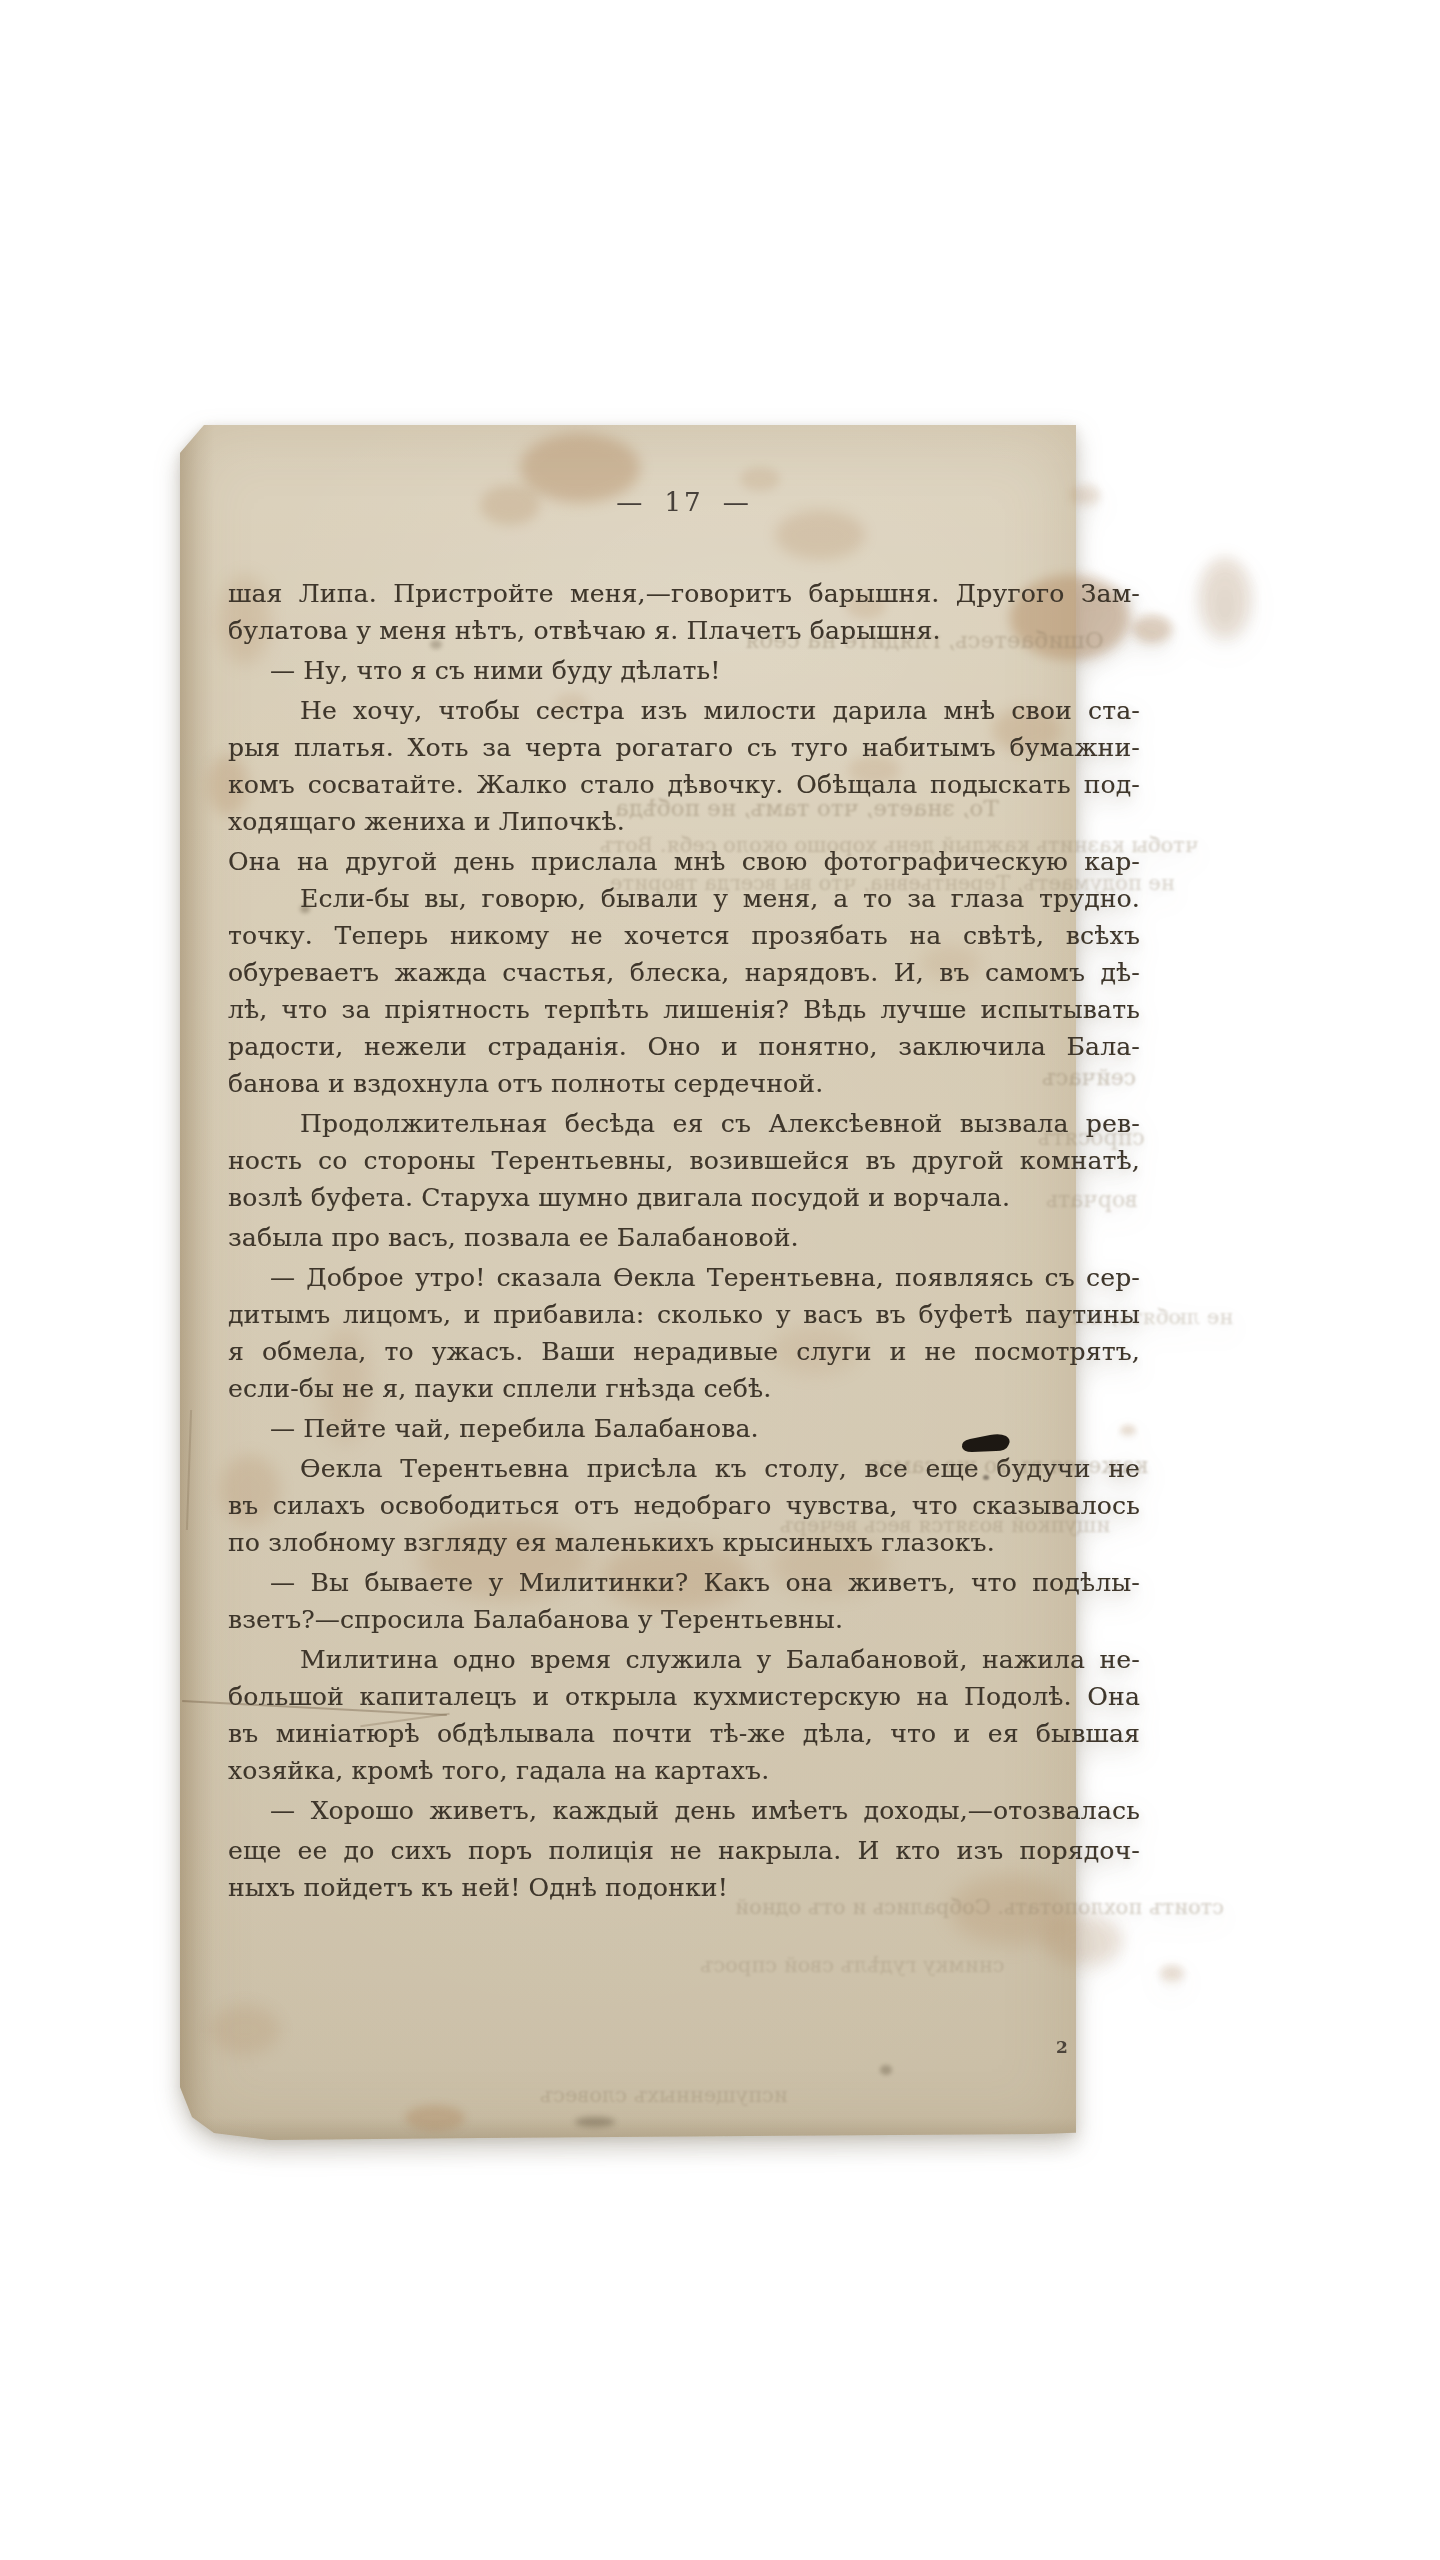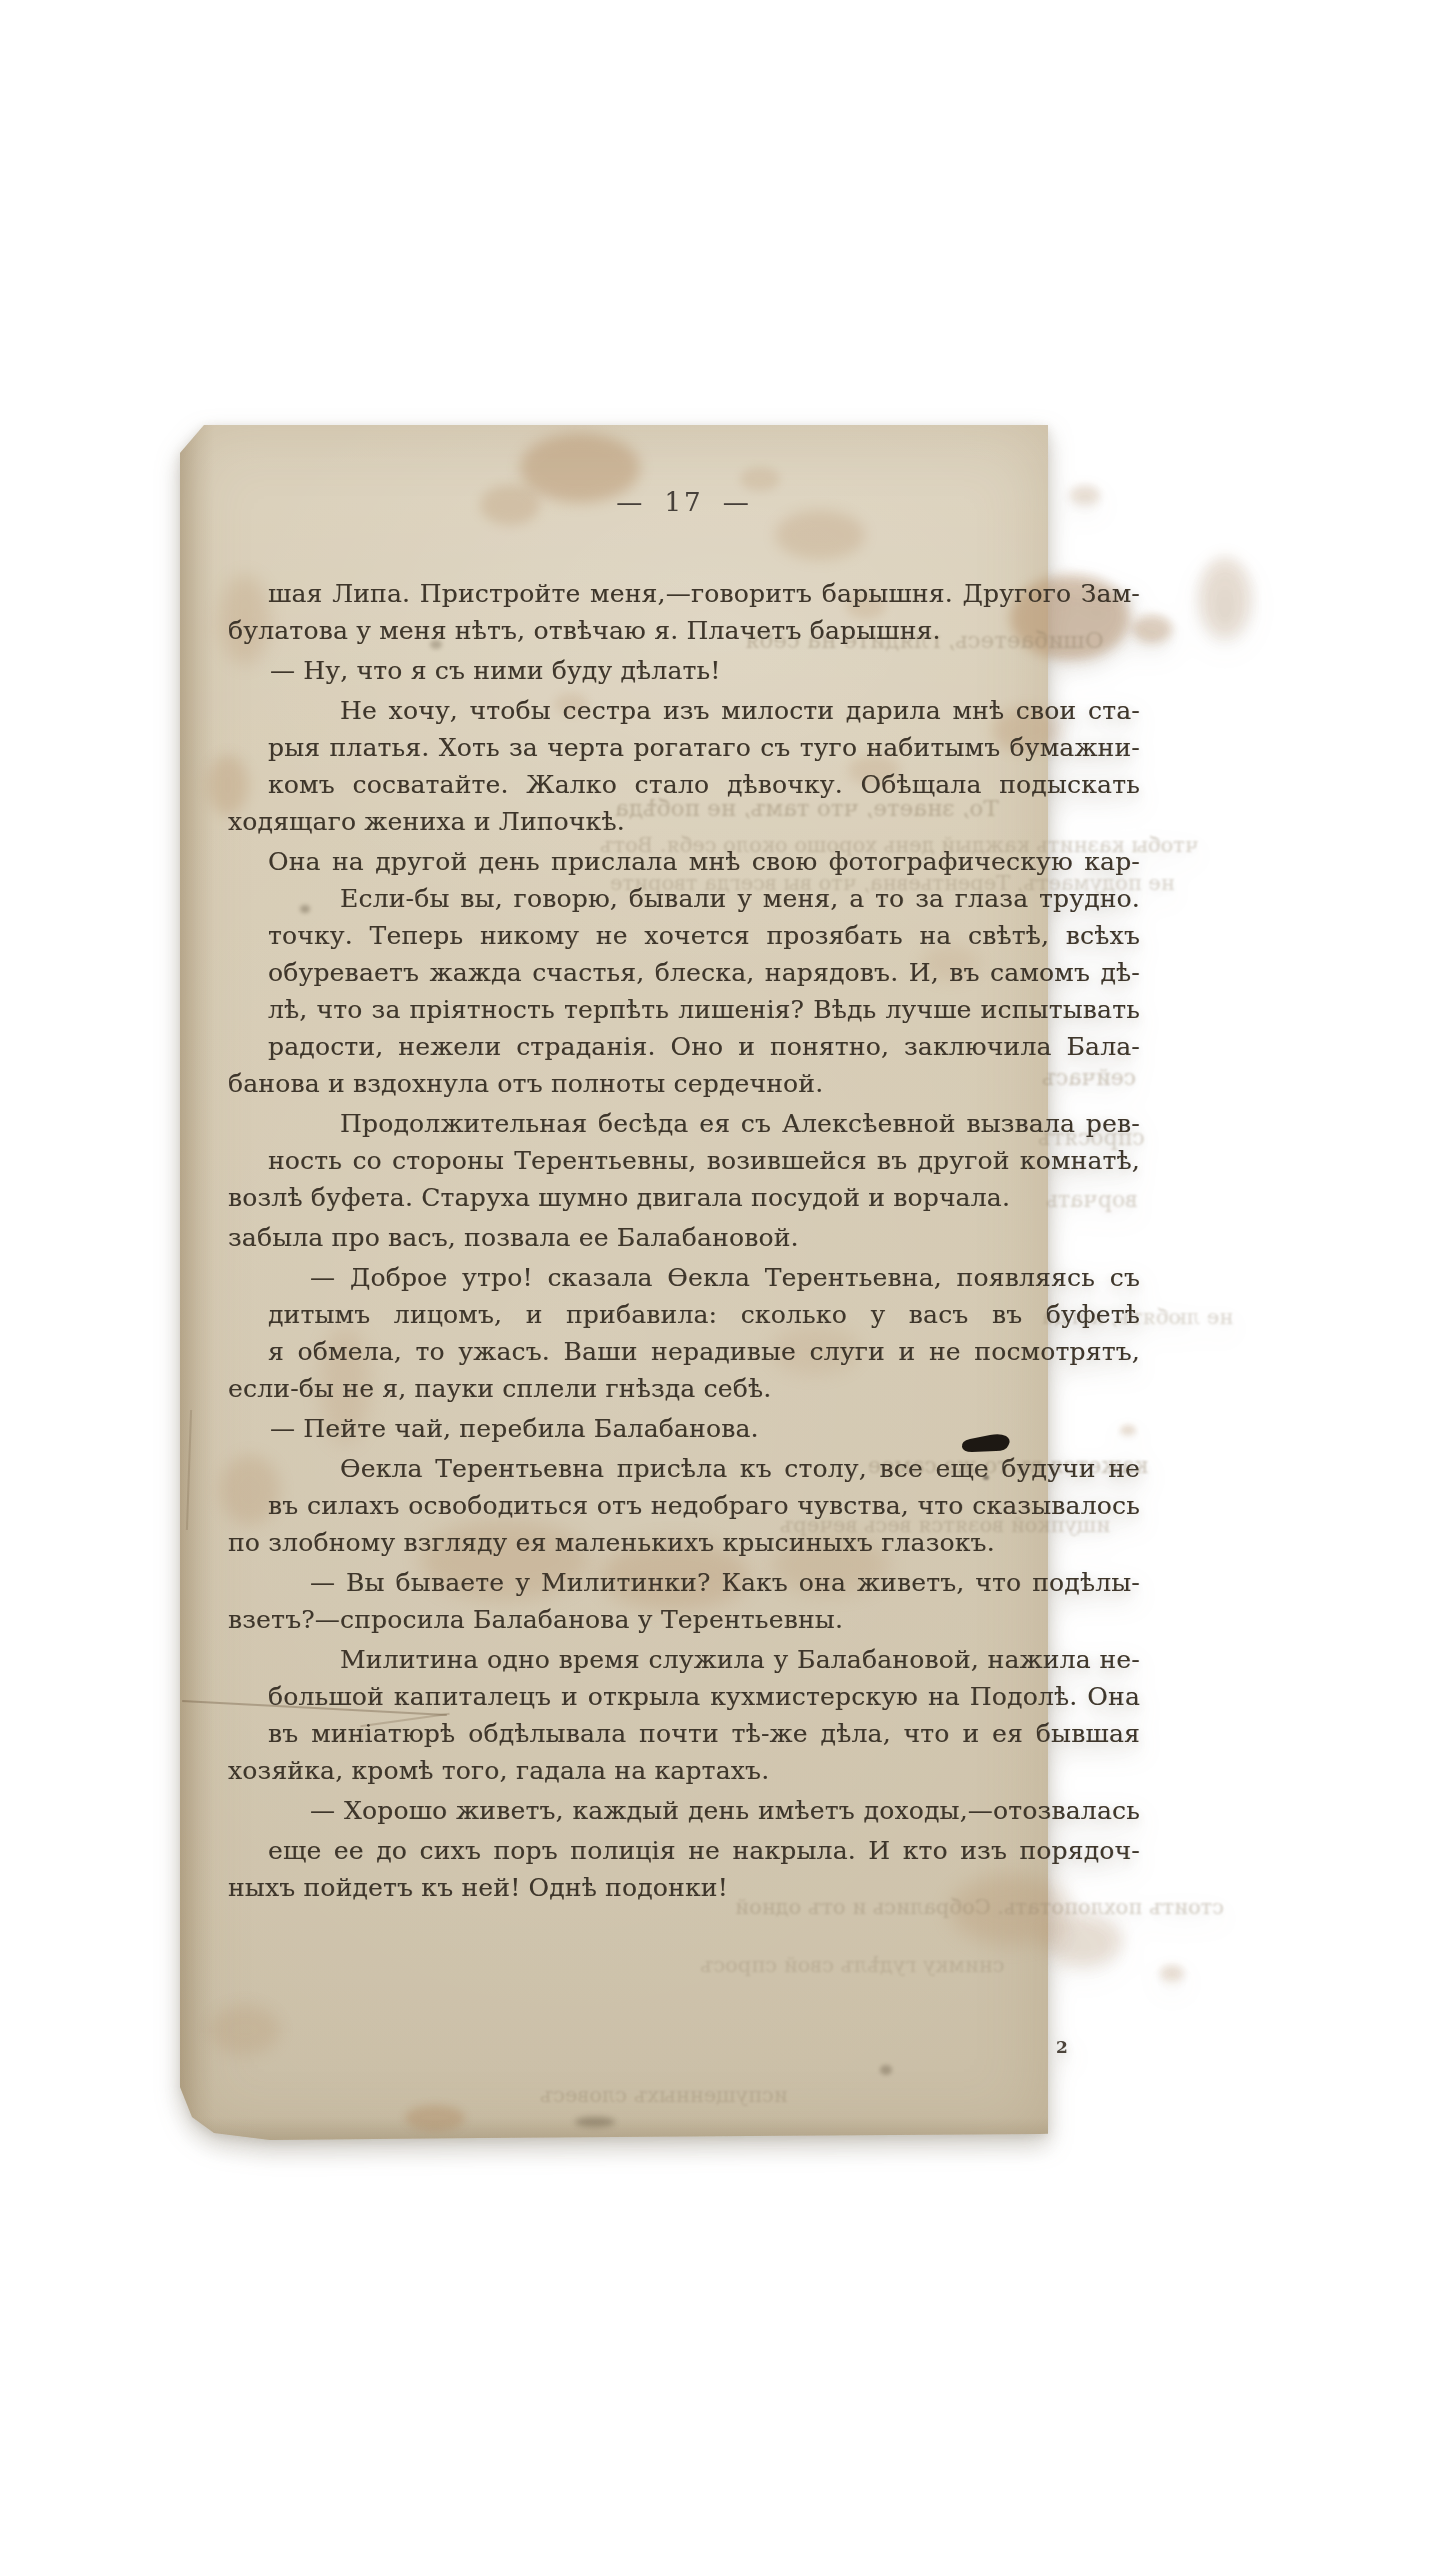--- a/index.html
+++ b/index.html
@@ -10,38 +10,38 @@
   .page{position:absolute;left:0;top:0;width:868px;height:1718px;
         background:
           linear-gradient(to bottom, rgba(255,255,255,0.10), rgba(255,255,255,0) 22%, rgba(122,106,76,0.10) 86%, rgba(122,106,76,0.16)),
           radial-gradient(ellipse 700px 500px at 62% 12%, rgba(255,255,255,0.14), rgba(255,255,255,0) 70%),
           radial-gradient(ellipse 900px 1200px at 45% 55%, rgba(255,255,255,0.10), rgba(0,0,0,0) 75%),
           #d8cdb6;
         clip-path:polygon(24px 0px,1044px 0px,1070px 10px,1082px 34px,
                           1082px 1652px,1071px 1680px,1022px 1703px,
                           860px 1709px,300px 1713px,90px 1715px,
                           34px 1708px,12px 1692px,0px 1662px,0px 28px);
-        box-shadow:inset 0 0 70px rgba(140,115,75,0.22);}
+        box-shadow:inset 0 0 70px rgba(140,115,75,0.22);padding-left:28px;}
   .left-shade{position:absolute;left:0;top:0;width:34px;height:100%;
         background:linear-gradient(to right, rgba(124,100,64,0.30), rgba(124,100,64,0.10) 55%, rgba(124,100,64,0) 100%);}
   .bottom-shade{position:absolute;left:0;bottom:0;width:100%;height:26px;
         background:linear-gradient(to top, rgba(110,92,60,0.22), rgba(110,92,60,0));}
   .stain{position:absolute;border-radius:50%;}
   .crease{position:absolute;background:rgba(92,72,46,0.32);}
   .showthrough span{position:absolute;white-space:nowrap;color:#8f7f66;
         transform:scaleX(-1);filter:blur(1.1px);font-family:"DejaVu Serif","Liberation Serif",serif;}
   .pg-header{position:absolute;left:48px;top:62px;width:912px;text-align:center;
         font-size:26px;line-height:30px;letter-spacing:3px;word-spacing:8px;color:#46403a;
         text-shadow:0.3px 0.3px 0.4px rgba(70,64,58,0.35);}
   .body-text{position:absolute;left:48px;top:150px;width:912px;color:#3e362b;
         font-size:25px;line-height:37px;letter-spacing:0.2px;
         text-shadow:0.3px 0.3px 0.5px rgba(62,54,43,0.35);}
   .para + .para{margin-top:3px;}
   .bl{text-align:justify;height:37px;overflow:hidden;}
-  .bl.j{text-align-last:justify;margin-left:40px;}
+  .bl.j{text-align-last:justify;}
   .bl.ip{text-indent:72px;}
   .bl.id{text-indent:42px;}
   .sig{position:absolute;left:876px;top:1612px;font-size:17px;font-weight:bold;color:#4c443b;}
   .ink-blot{position:absolute;left:780px;top:1008px;}
 </style>
 </head>
 <body>
 
 <div class="stage">
   <div class="page-wrap">

